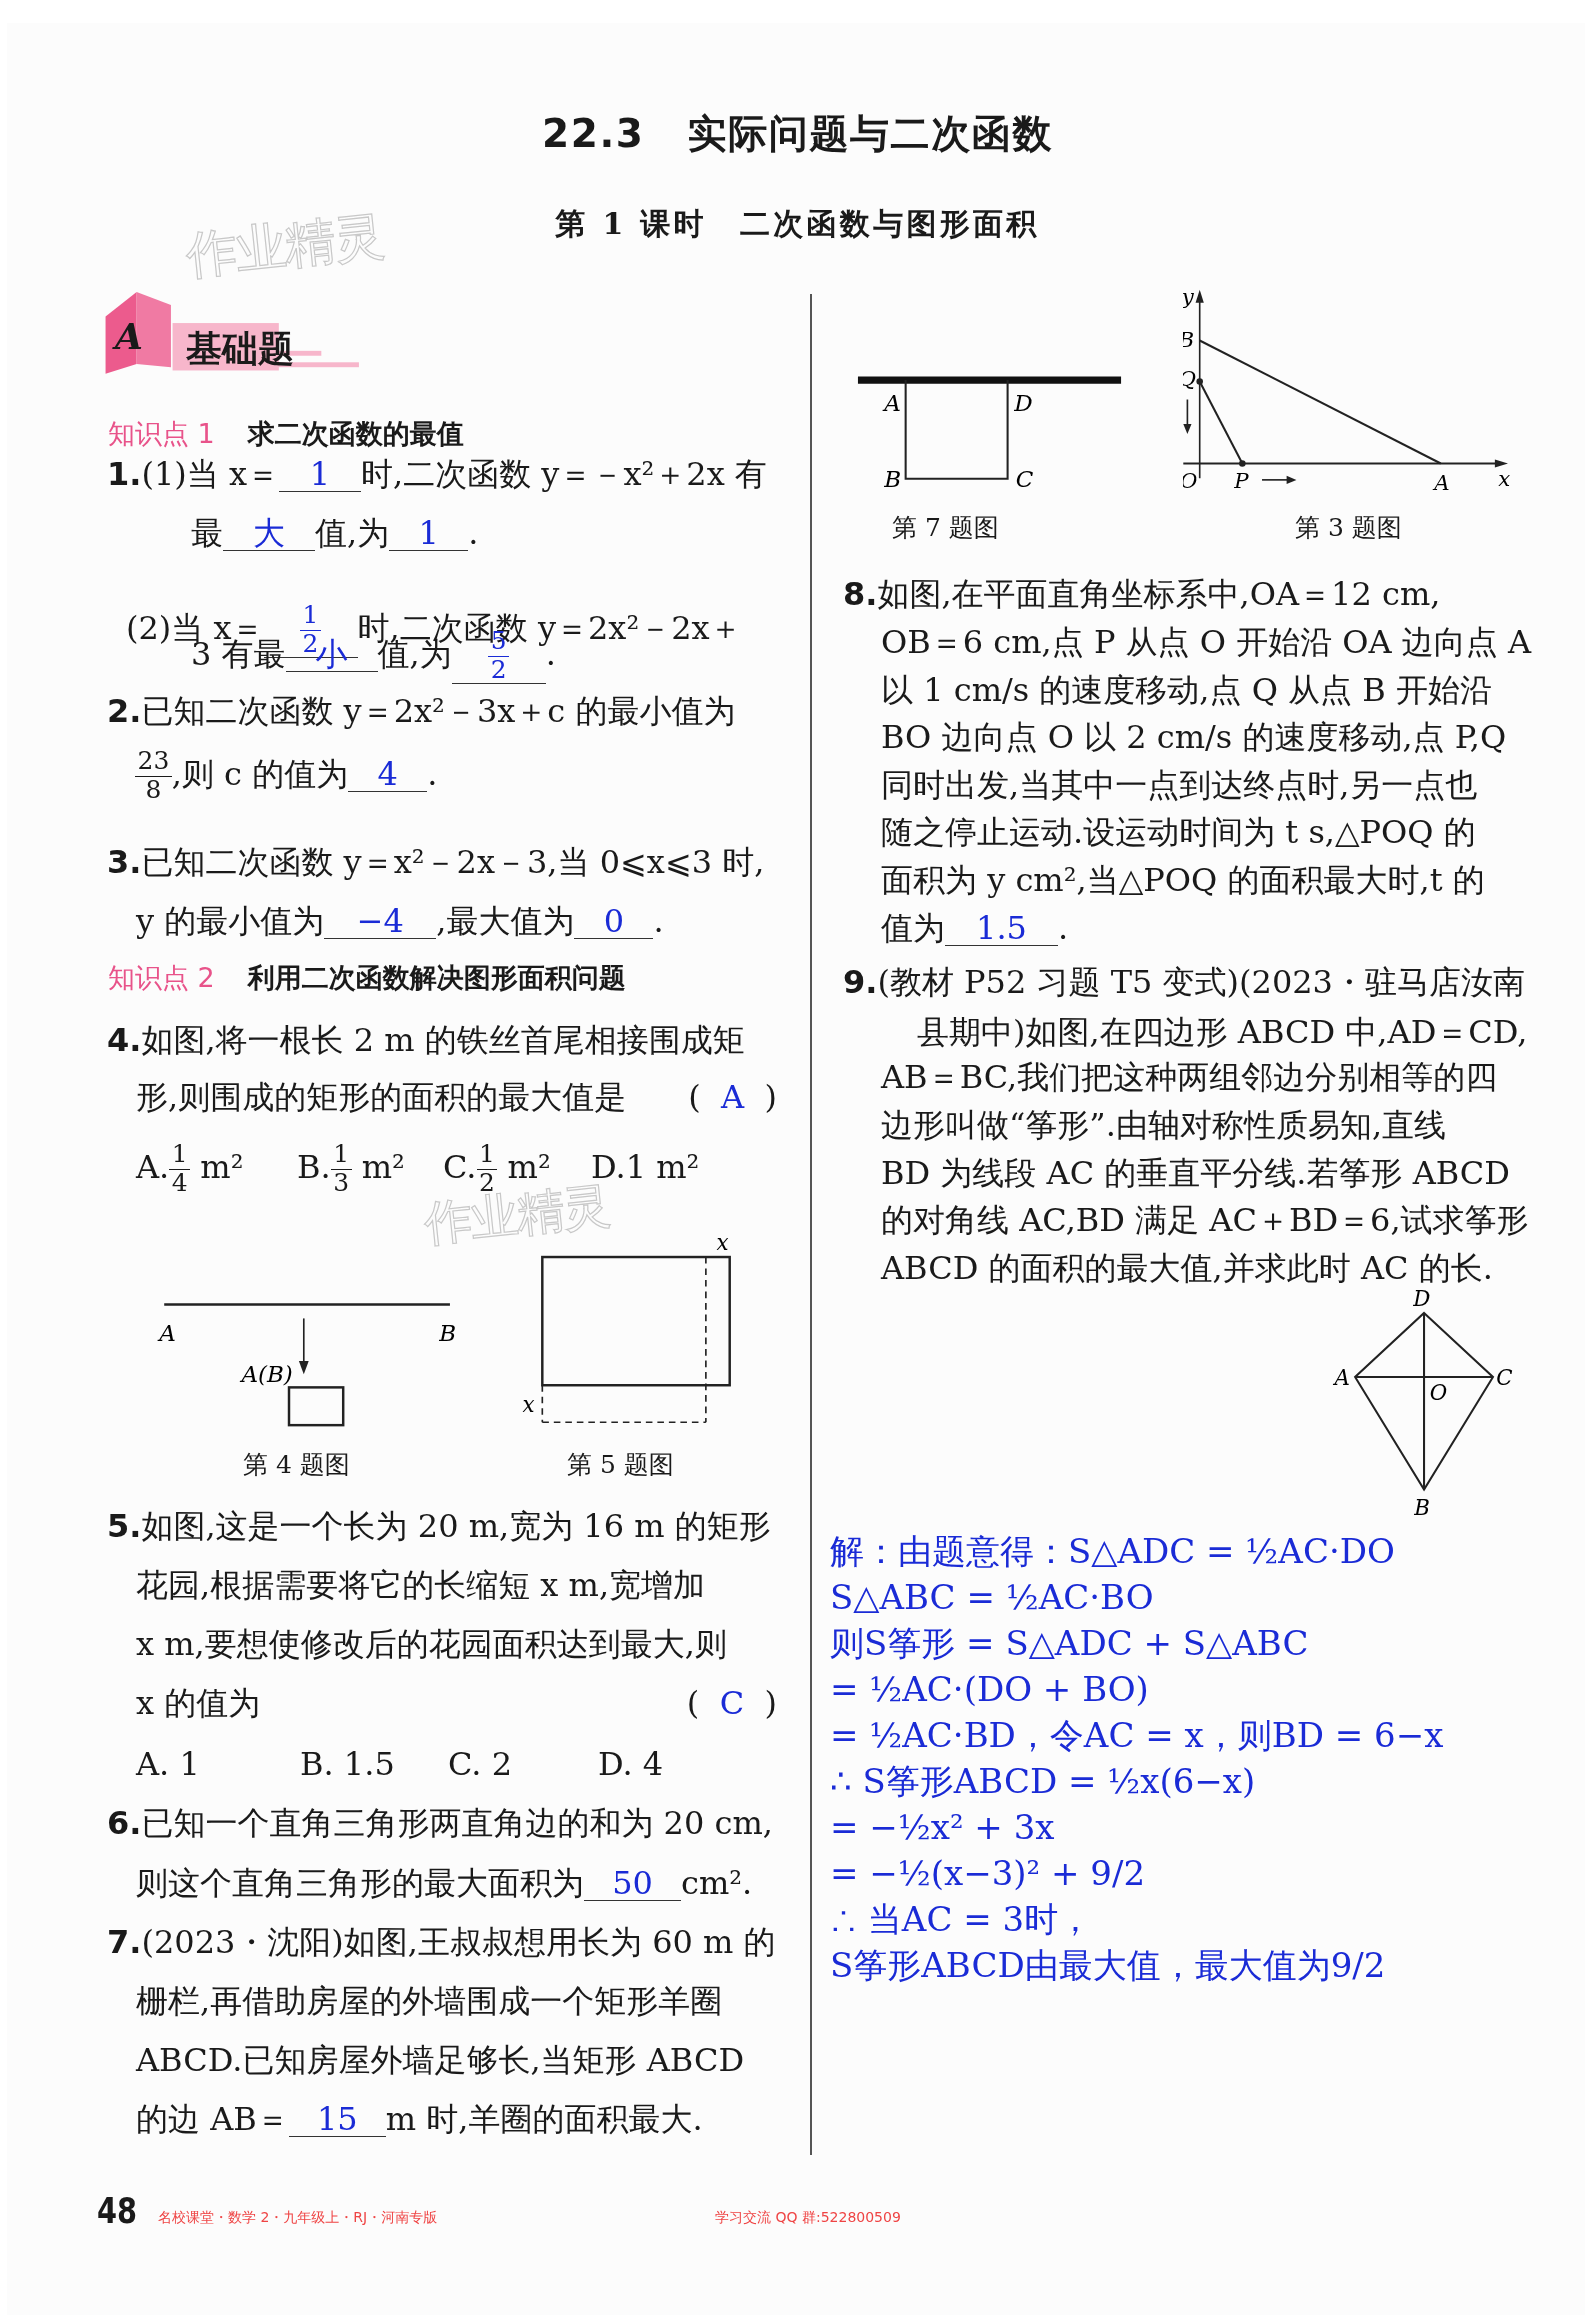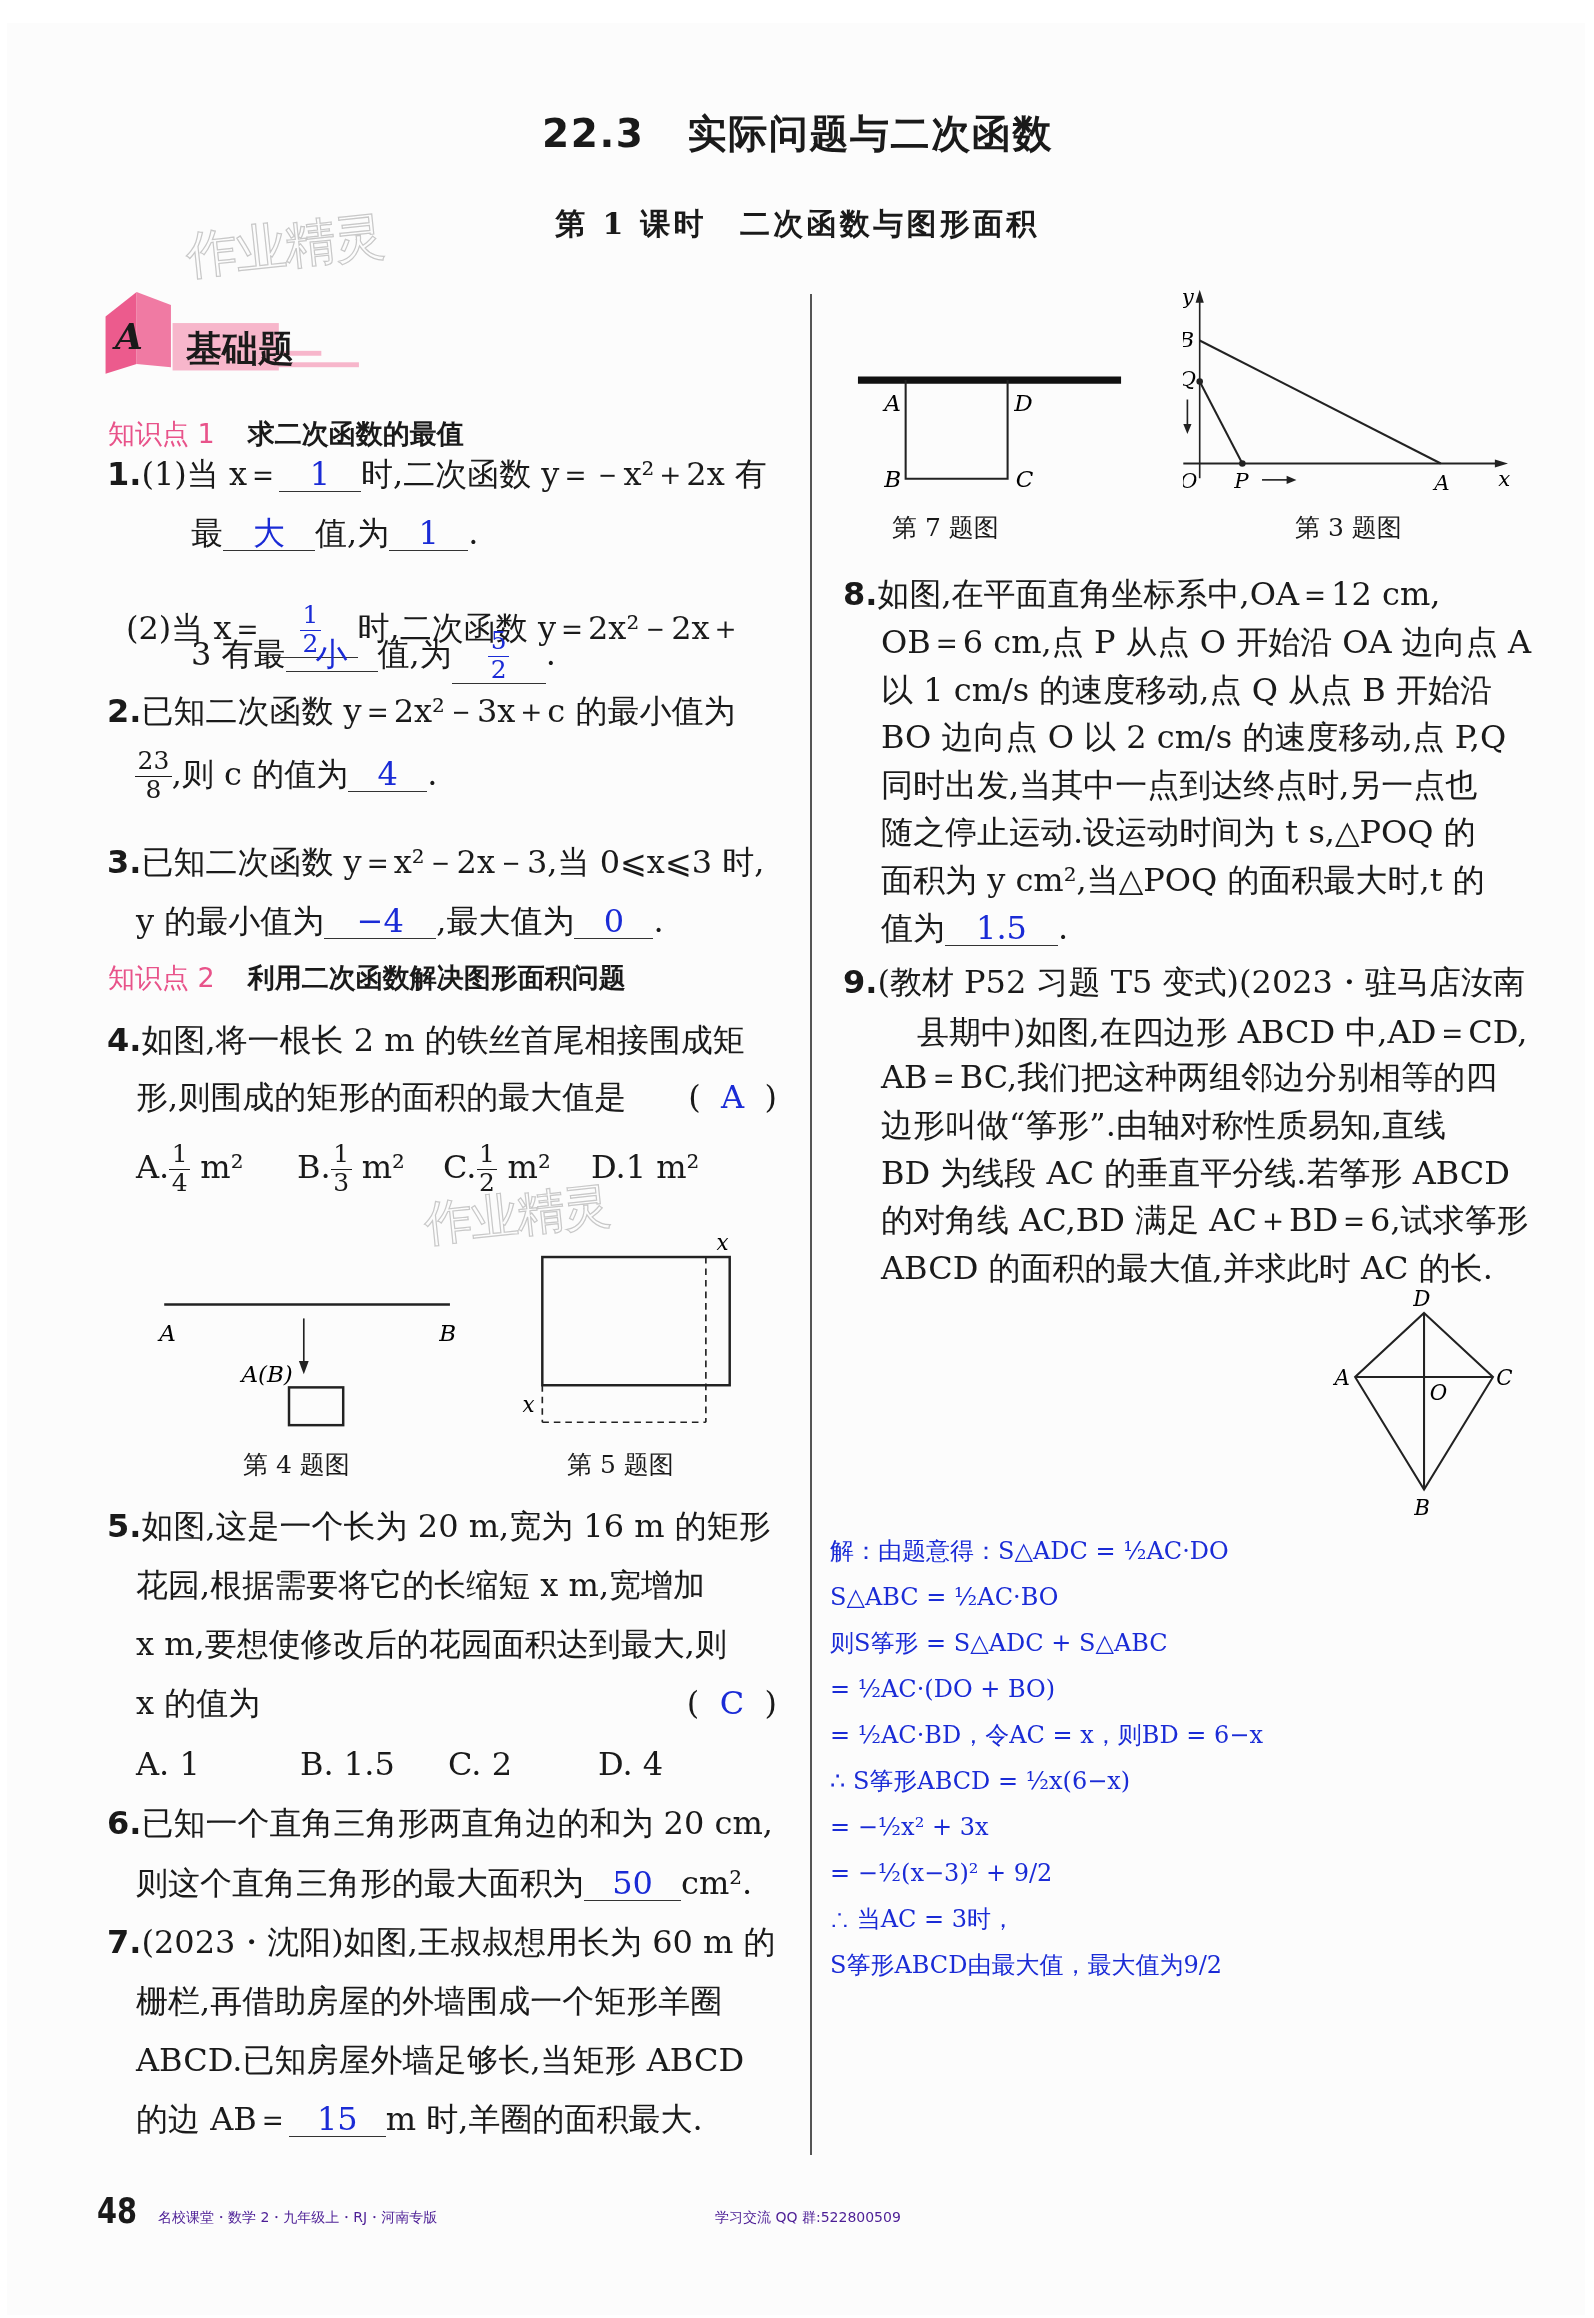--- a/index.html
+++ b/index.html
@@ -22,23 +22,23 @@
   .kp { font-family:"DejaVu Sans","Liberation Sans",sans-serif; font-size:27px; font-weight:bold; }
   .kp .tag { color:#e8538a; font-weight:normal; margin-right:33px; }
   .line { font-size:32px; line-height:48px; white-space:nowrap; }
   .q { font-weight:bold; font-family:"DejaVu Sans",sans-serif; }
   .ans { color:#1a2bd6; font-family:"DejaVu Serif",serif; }
   .blank { display:inline-block; border-bottom:1.6px solid #333; text-align:center; vertical-align:baseline; line-height:33px; }
   .frac { display:inline-flex; flex-direction:column; align-items:center; vertical-align:middle; line-height:1; font-size:0.78em; }
   .frac .n { border-bottom:1.6px solid currentColor; padding:0 2.5px 1.6px; }
   .frac .d { padding-top:1.6px; }
   .caption { font-size:25px; }
-  .sol { color:#1a2bd6; font-size:24px; line-height:46px; white-space:nowrap; font-family:"DejaVu Serif",serif; }
+  .sol { color:#1a2bd6; font-size:34px; line-height:46px; white-space:nowrap; font-family:"DejaVu Serif",serif; }
   .footer-num { left:97px; top:2190px; font-family:"DejaVu Sans",sans-serif; font-weight:bold; font-size:36px; transform:scaleX(0.8); transform-origin:left; }
-  .footer-text { font-family:"DejaVu Sans",sans-serif; font-size:14px; color:#4c1d95; }
+  .footer-text { font-family:"DejaVu Sans",sans-serif; font-size:14px; color:#ef4444; }
   svg text { font-family:"DejaVu Serif",serif; font-style:italic; }
 </style>
 </head>
 <body>
 
 <div class="page"></div>
 
 <div class="abs title">
   <span class="num">22.3</span><span>实际问题与二次函数</span>
 </div>

